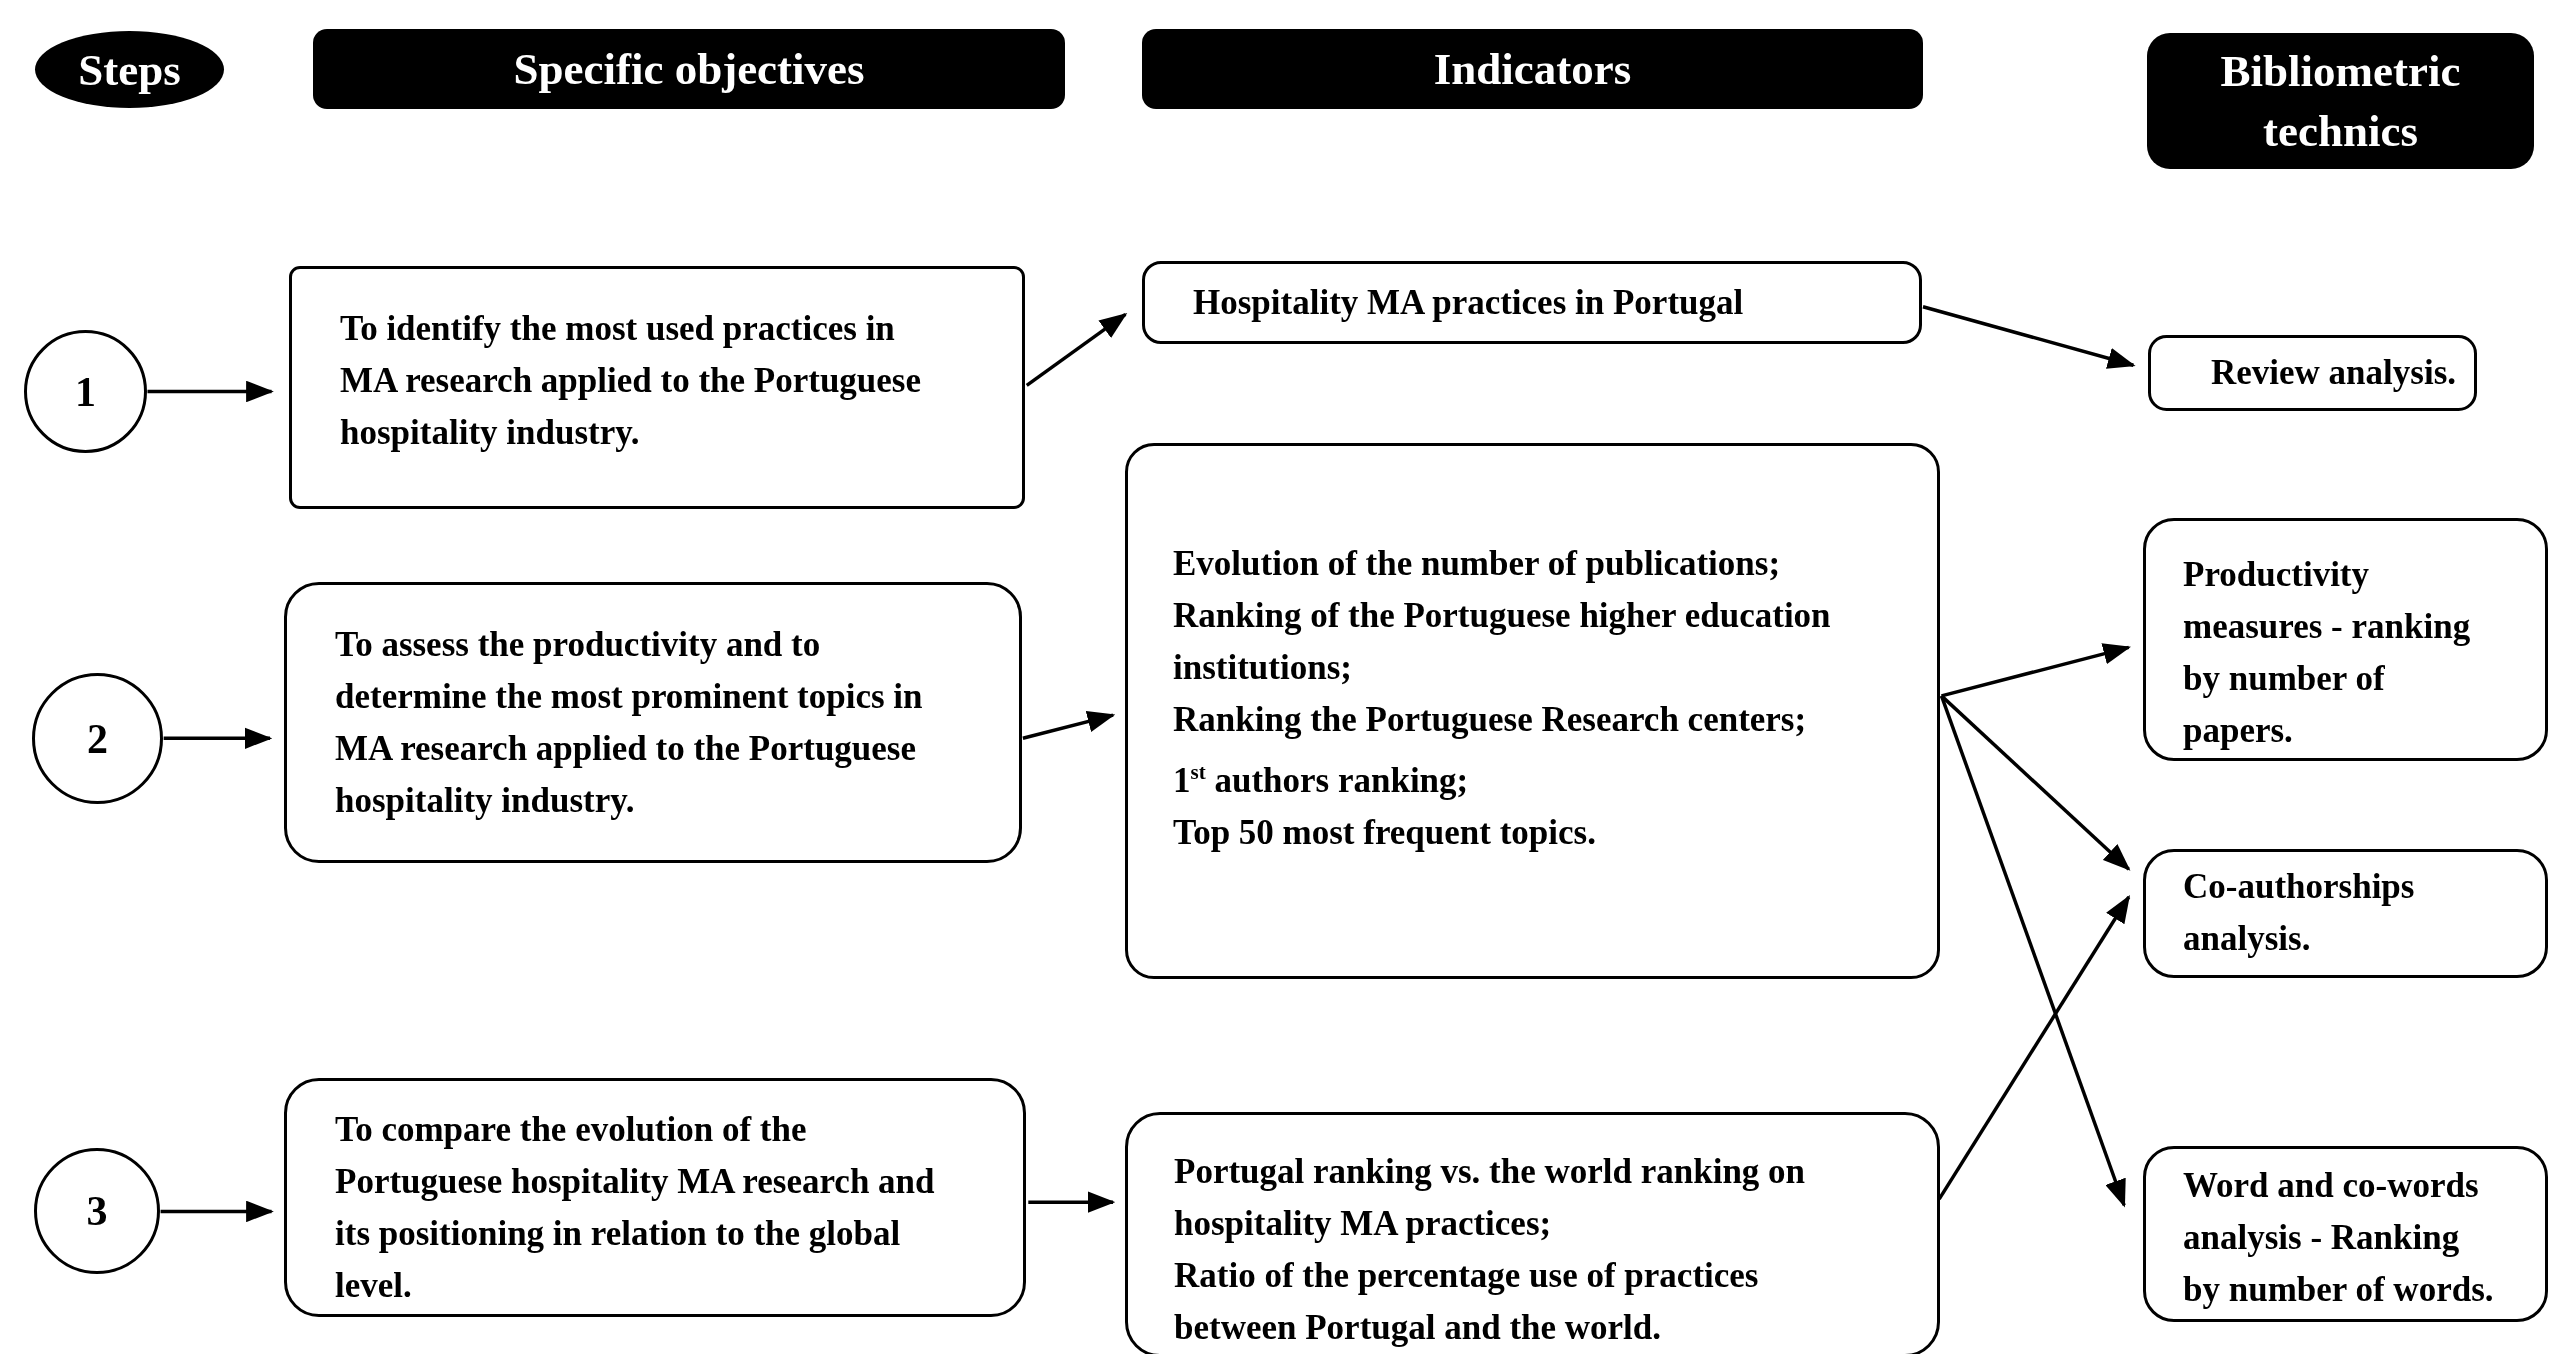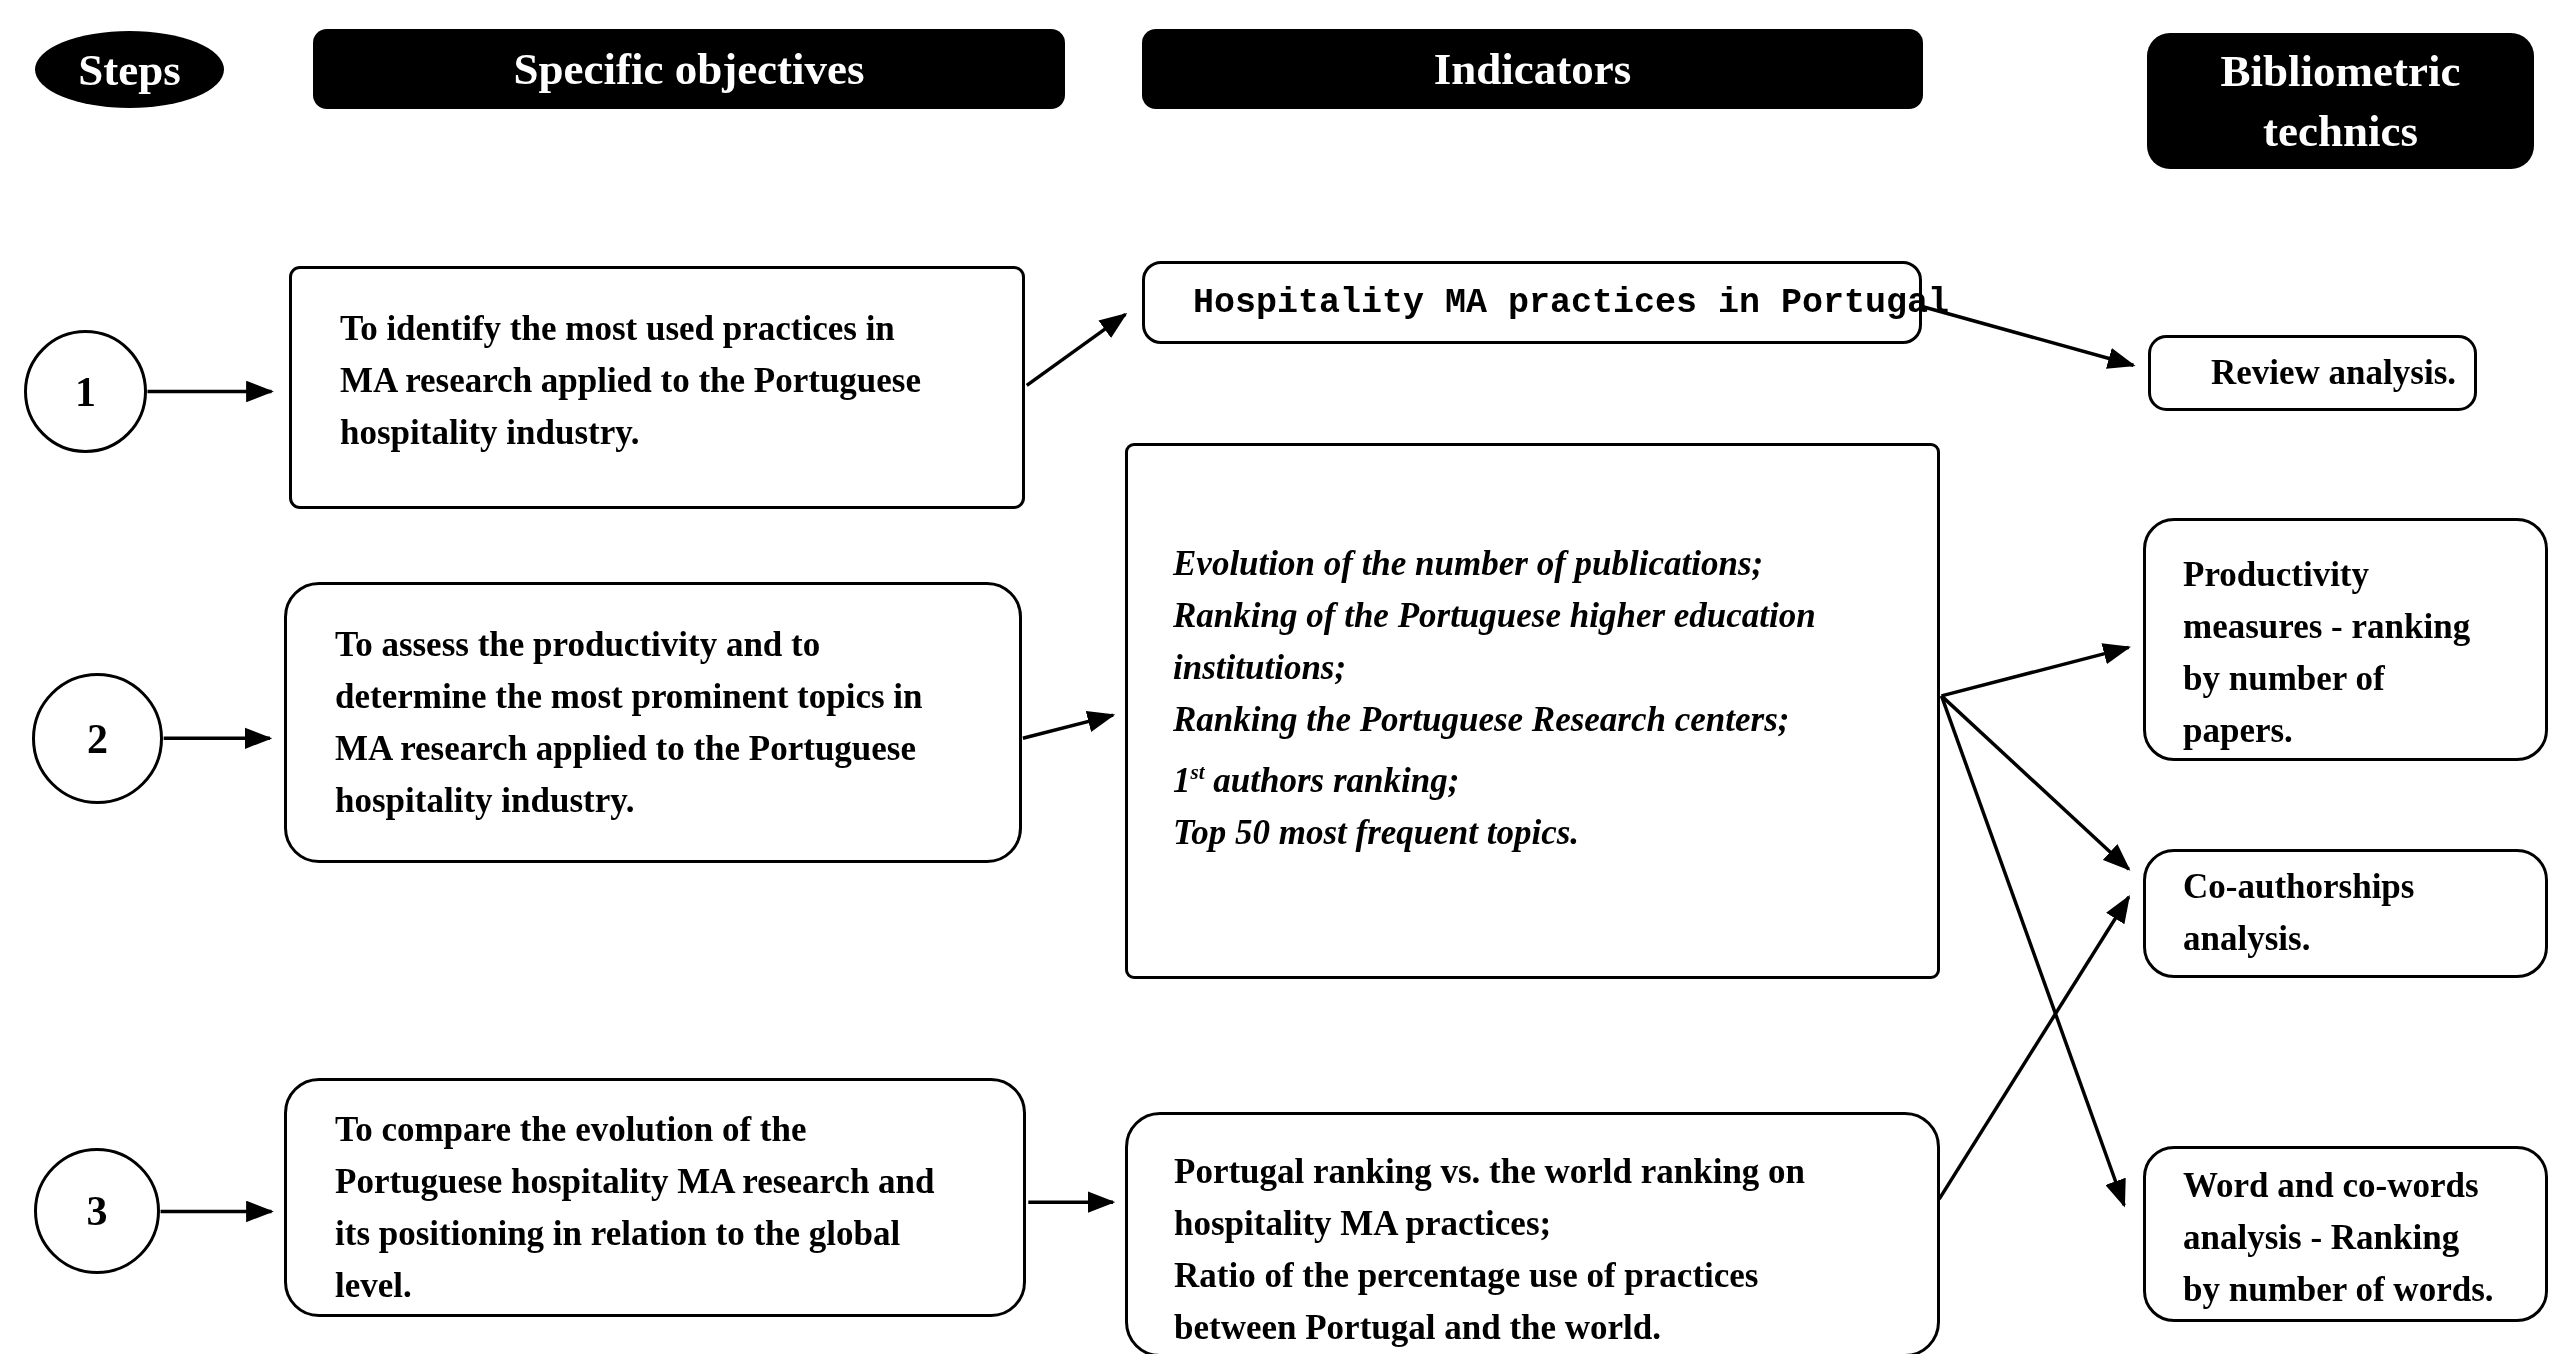--- a/index.html
+++ b/index.html
@@ -41,22 +41,22 @@
   
   .box{
     border:3.9px solid #000;background:#fff;
     font-size:35px;line-height:52px;
   }
   .box .ln{white-space:nowrap;}
   #obj1{left:289px;top:266px;width:736px;height:243px;border-radius:11px;padding:34px 15.4px 0 48px;}
   #obj2{left:284px;top:582px;width:738px;height:281px;border-radius:35px;padding:34px 15.4px 0 48px;}
   #obj3{left:284px;top:1078px;width:742px;height:239px;border-radius:35px;padding:23px 15.4px 0 48px;}
   #ind1{left:1142px;top:261px;width:780px;height:83px;border-radius:19px;
-        display:flex;align-items:center;padding-left:48px;font-family:Liberation Mono, monospace;}
-  #ind2{left:1125px;top:443px;width:815px;height:536px;border-radius:9px;padding:92px 15.4px 0 45px;border-width:3.1px;font-style:italic;}
+        display:flex;align-items:center;padding-left:48px;}
+  #ind2{left:1125px;top:443px;width:815px;height:536px;border-radius:29px;padding:92px 15.4px 0 45px;border-width:3.1px;}
   #ind3{left:1125px;top:1078px;width:815px;height:245px;border-radius:35px;padding:31px 15.4px 0 46px;margin-top:34px;}
   #tech-review{left:2148px;top:335px;width:329px;height:76px;border-radius:18.5px;
         display:flex;align-items:center;padding-left:60px;}
   #tech-productivity{left:2143px;top:518px;width:405px;height:243px;border-radius:31px;padding:28px 7.7px 0 37px;}
   #tech-coauthor{left:2143px;top:849px;width:405px;height:129px;border-radius:31px;padding:9.2px 7.7px 0 37px;}
   #tech-words{left:2143px;top:1146px;width:405px;height:176px;border-radius:31px;padding:10.8px 7.7px 0 37px;}
   sup{font-size:0.6em;vertical-align:super;}
   
   #arrows{position:absolute;left:0;top:0;width:2576px;height:1354px;pointer-events:none;}
   #arrows line{stroke:#000;stroke-width:4.5;}

